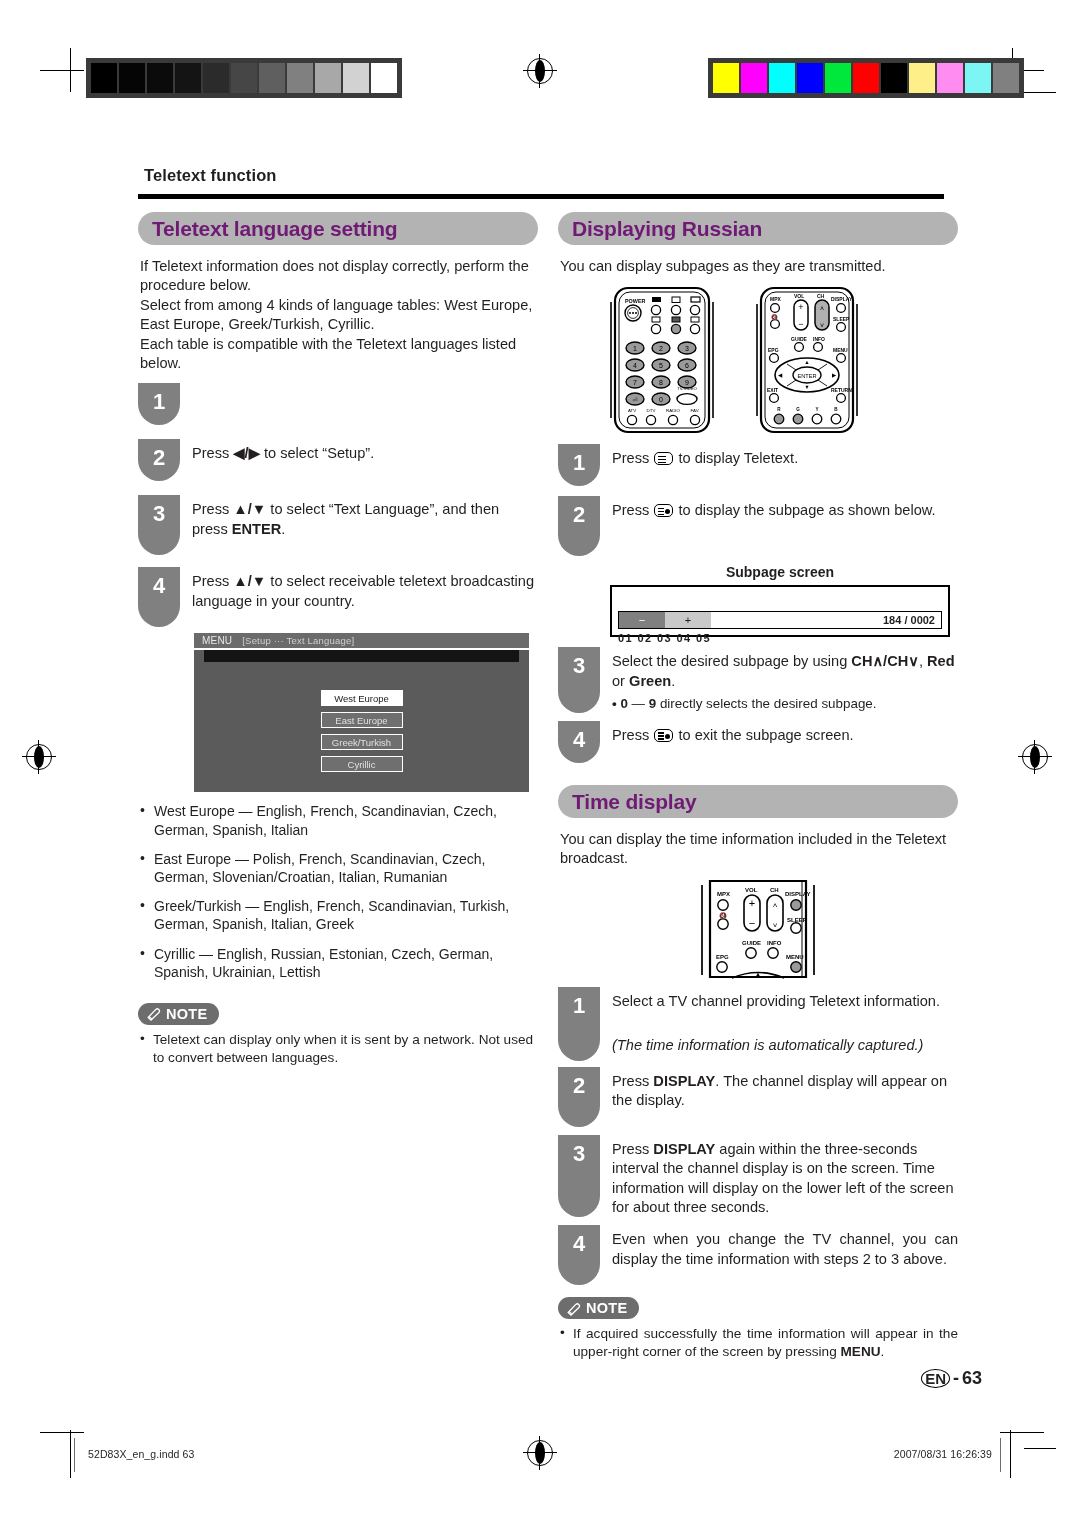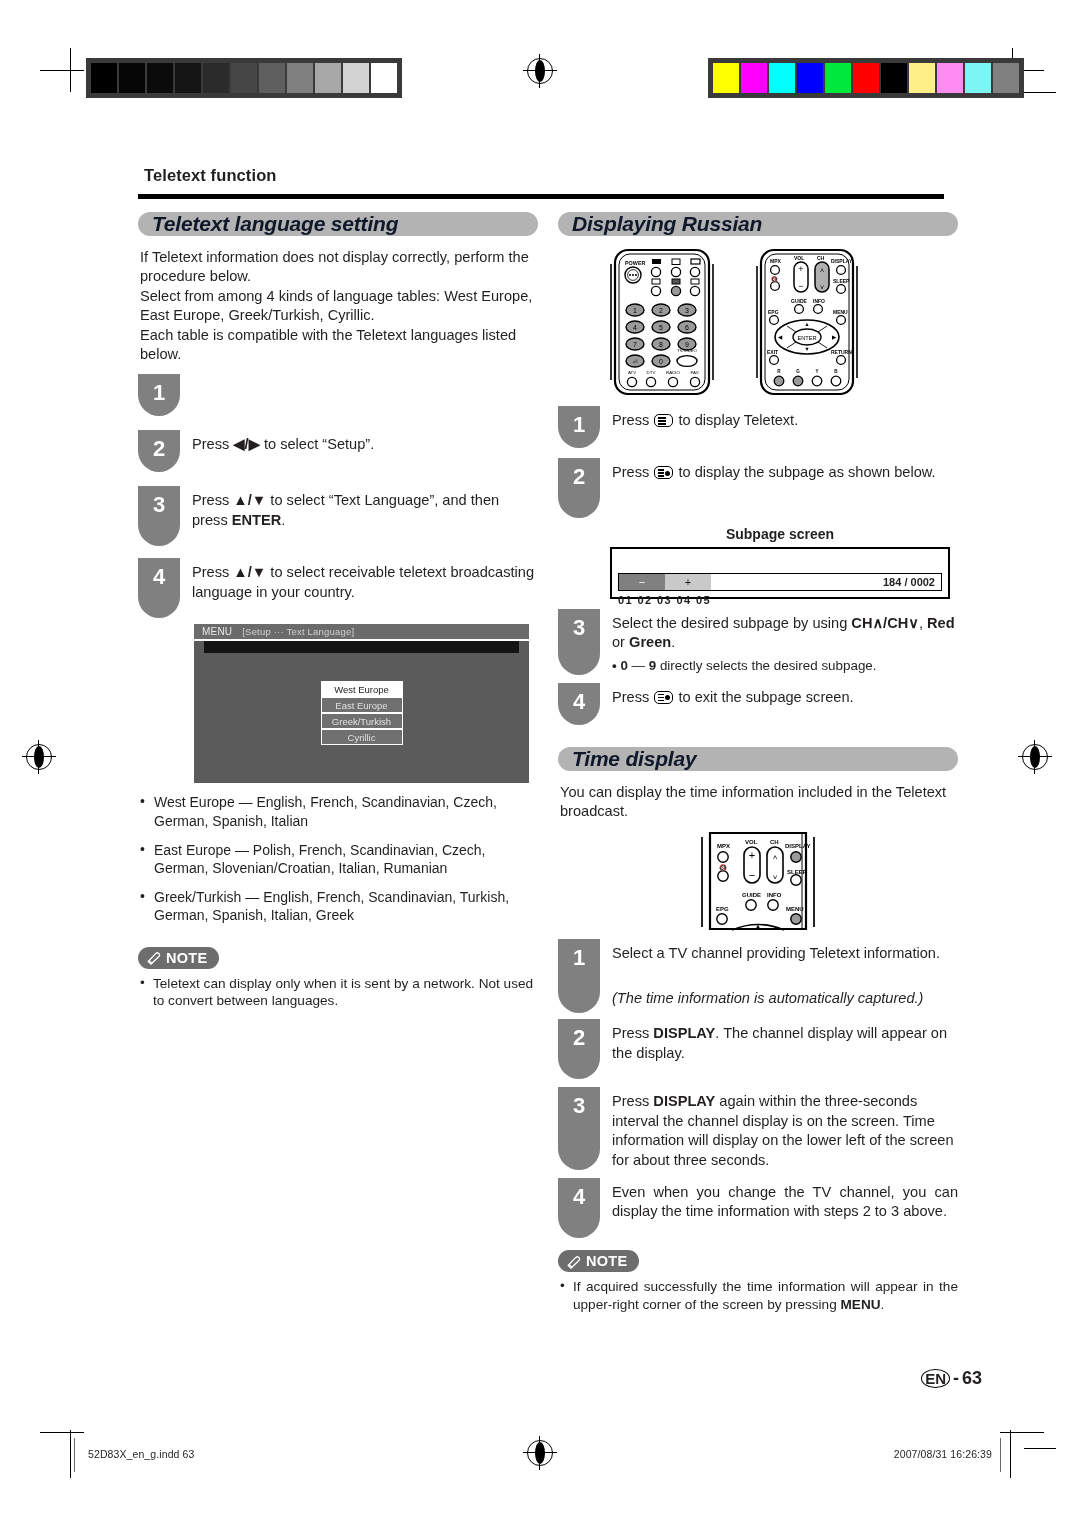--- a/index.html
+++ b/index.html
@@ -51,27 +51,26 @@
   .running-head {
     font-size: 16.5px; font-weight: bold; letter-spacing: 0.1px;
     color: #231f20; margin: 0 0 6px 6px;
   }
   .rule { height: 5px; background: #000; width: 806px;
           position: absolute; left: 138px; top: 194px; }
 
   .sec-head {
     background: #b3b3b3;
     border-radius: 18px;
-    height: 24px;
+    height: 33px;
     display: flex; align-items: center;
     padding-left: 14px;
-    font-size: 21px; font-weight: bold; color: #0f172a;
+    font-size: 21px; font-weight: bold; color: #701a75;
     letter-spacing: -0.2px;
     margin-bottom: 12px;
-    font-style: italic;
   }
   .intro { font-size: 14.6px; line-height: 1.33; margin: 0 0 10px 2px; }
 
   
   .step { display: flex; margin-bottom: 4px; }
   .badge {
     flex: 0 0 auto;
     width: 42px; min-height: 42px;
     background: #808080;
     border-radius: 0 0 21px 21px;
@@ -121,21 +120,21 @@
   .tv-shot { width: 335px; margin: 6px 0 0 56px; }
   .tv-title {
     background: #6b6b6b; color: #e8e8e8; font-size: 10px;
     height: 15px; display: flex; align-items: center; padding-left: 8px;
     letter-spacing: 0.2px;
   }
   .tv-title .sub { color: #d0d0d0; margin-left: 10px; font-size: 9.5px; }
   .tv-body { background: #5b5b5b; height: 142px; position: relative; padding-top: 0; }
   .tv-black { background: #141414; height: 12px; margin: 2px 10px 0 10px; }
   .tv-btns { margin-top: 28px; display: flex; flex-direction: column;
-             align-items: center; }
+             align-items: center; gap: 6px; }
   .tv-btn {
     width: 82px; height: 16px; font-size: 9.5px;
     display: flex; align-items: center; justify-content: center;
     border: 1px solid #ffffff;
   }
   .tv-btn.sel { background: #ffffff; color: #222; }
   .tv-btn.unsel { background: #6f6f6f; color: #e0e0e0; }
 
   
   .subpage-wrap { margin: 4px 0 10px 52px; width: 340px; }
@@ -305,40 +304,42 @@
             <div class="tv-btn unsel">Greek/Turkish</div>
             <div class="tv-btn unsel">Cyrillic</div>
           </div>
       </div>
     </div>
 
     <ul class="bullets" id="lang-tables">
         <li>West Europe — English, French, Scandinavian, Czech, German, Spanish, Italian</li>
         <li>East Europe — Polish, French, Scandinavian, Czech, German, Slovenian/Croatian, Italian, Rumanian</li>
         <li>Greek/Turkish — English, French, Scandinavian, Turkish, German, Spanish, Italian, Greek</li>
+        <li>Cyrillic — English, Russian, Estonian, Czech, German, Spanish, Ukrainian, Lettish</li>
       </ul>
 
     <div style="margin-top:22px;">
       <div class="note-badge">
         <svg width="15" height="15" viewBox="0 0 15 15">
           <path d="M2.2 11.5 L9.8 3.4 a2.2 2.2 0 0 1 3.1 3.1 L5 14 z" fill="none" stroke="#fff" stroke-width="1.3"></path>
           <line x1="3.0" y1="10.5" x2="6.2" y2="13.4" stroke="#fff" stroke-width="1.1"></line>
         </svg>
         <span>NOTE</span>
       </div>
       <ul class="note-list" id="left-notes">
           <li>Teletext can display only when it is sent by a network. Not used to convert between languages.</li>
         </ul>
     </div>
   </div>
 
   <div class="col-right" style="top:212px;">
 
     <div class="sec-head">Displaying Russian</div>
 
+    <p class="intro">You can display subpages as they are transmitted.</p>
 
     <div class="remotes">
 
       <svg class="remote-svg" width="118" height="148" viewBox="0 0 118 148">
         <rect x="12" y="2" width="94" height="144" rx="13" fill="#fff" stroke="#000" stroke-width="2.2"></rect>
         <rect x="16" y="6" width="86" height="136" rx="11" fill="none" stroke="#000" stroke-width="1"></rect>
         <path d="M8 16 L8 132" stroke="#000" stroke-width="1.6" fill="none"></path>
         <path d="M110 16 L110 132" stroke="#000" stroke-width="1.6" fill="none"></path>
         <text x="22" y="17" font-size="5.4" font-family="Liberation Sans, sans-serif" font-weight="bold">POWER</text>
         <circle cx="30" cy="27" r="8" fill="#fff" stroke="#000" stroke-width="1.4"></circle>

